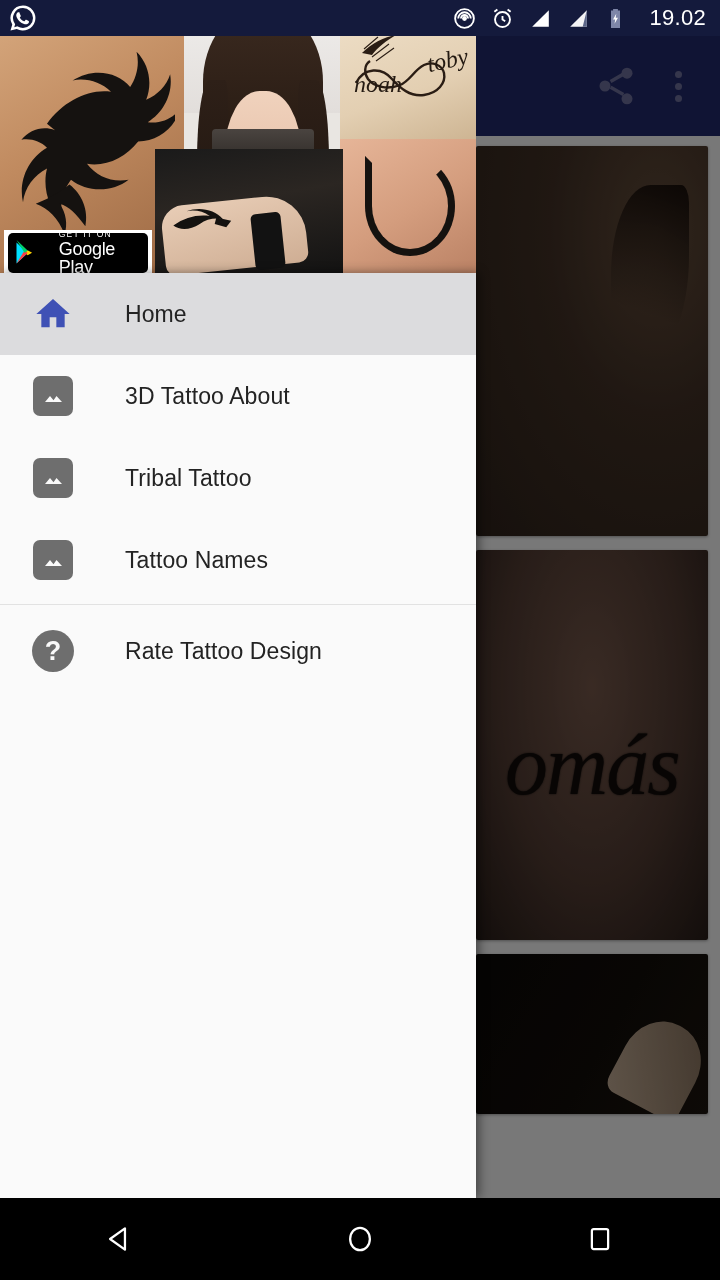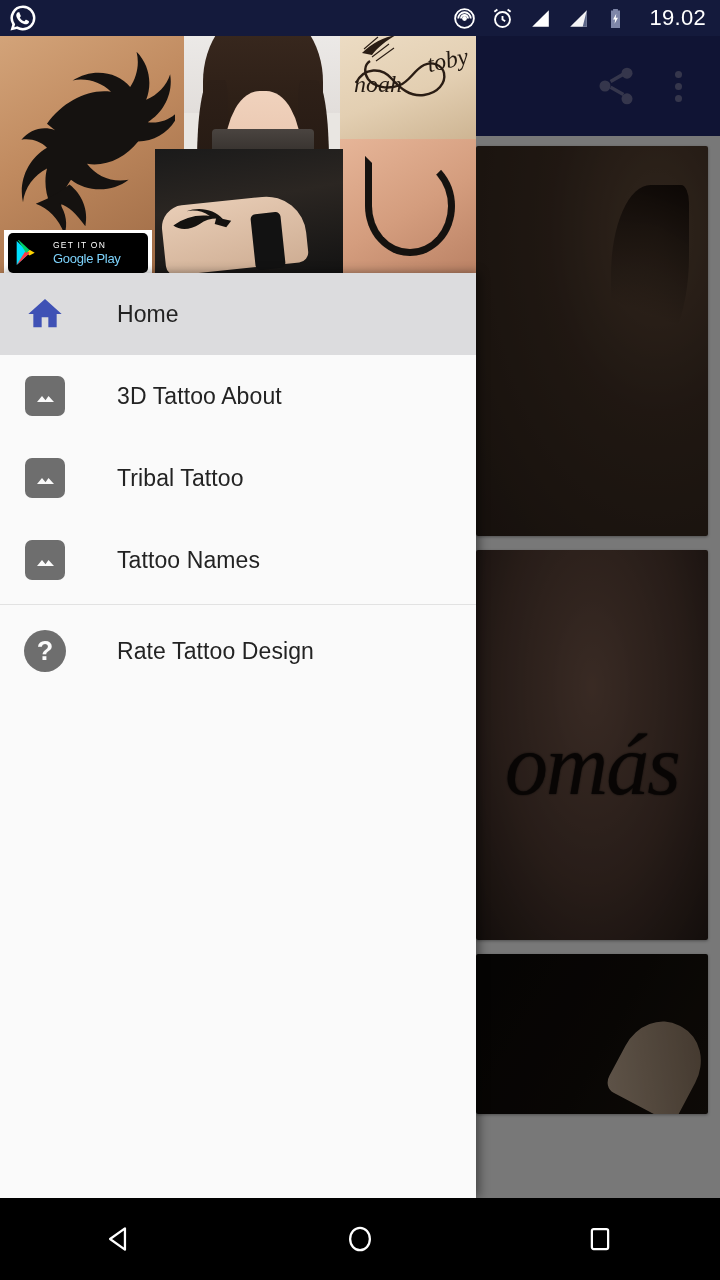--- a/index.html
+++ b/index.html
@@ -100,32 +100,32 @@
     transform:rotate(-6deg); }
   #ph-arm .band { position:absolute; left:52%; top:48%; width:16%; height:42%;
     background:#121212; border-radius:5px; transform:rotate(-6deg); }
   #ph-arm .tribal { position:absolute; left:8%; top:44%; width:44%; height:24%; }
 
   #gp-badge {
     position:absolute; left:4px; bottom:6px; width:148px; height:46px; background:#fff;
     display:flex; align-items:center; justify-content:center;
   }
   #gp-inner { width:140px; height:40px; background:#000; border-radius:5px;
-    display:flex; align-items:center; padding:0 7px; gap:14px; }
+    display:flex; align-items:center; padding:0 7px; gap:23px; }
   #gp-txt { display:flex; flex-direction:column; justify-content:center; line-height:1; }
   #gp-small { color:#fff; font-size:8.5px; letter-spacing:1.2px; }
-  #gp-big { color:#7dd3fc; font-size:13px; font-weight:500; letter-spacing:-.3px; margin-top:2px; }
+  #gp-big { color:#ffffff; font-size:18px; font-weight:500; letter-spacing:-.3px; margin-top:2px; }
 
   
   #drawer {
     position:absolute; left:0; top:273px; width:476px; height:925px; z-index:32;
     background:#fafafa; box-shadow:3px 0 10px rgba(0,0,0,.45);
   }
   .drawer-item {
-    position:relative; height:82px; display:flex; align-items:center; padding-left:19px; cursor:pointer;
+    position:relative; height:82px; display:flex; align-items:center; padding-left:27px; cursor:pointer;
   }
   .drawer-item.selected { background:#dcdcde; }
   .di-icon { width:52px; height:52px; flex:0 0 52px; display:flex; align-items:center; justify-content:center; }
   .di-label { margin-left:46px; font-size:23px; color:#232323; font-weight:400; letter-spacing:.1px; }
   .drawer-divider { height:1px; background:#e2e2e2; margin:3px 0 0 0; }
   .img-tile { width:40px; height:40px; background:#6e6e6e; border-radius:7px;
     display:flex; align-items:center; justify-content:center; }
   .bubble { position:relative; width:42px; height:38px; background:#6e6e6e; border-radius:7px;
     display:flex; align-items:center; justify-content:center; }
   .bubble::after { content:""; position:absolute; left:3px; bottom:-8px; border-width:9px 9px 0 0;

